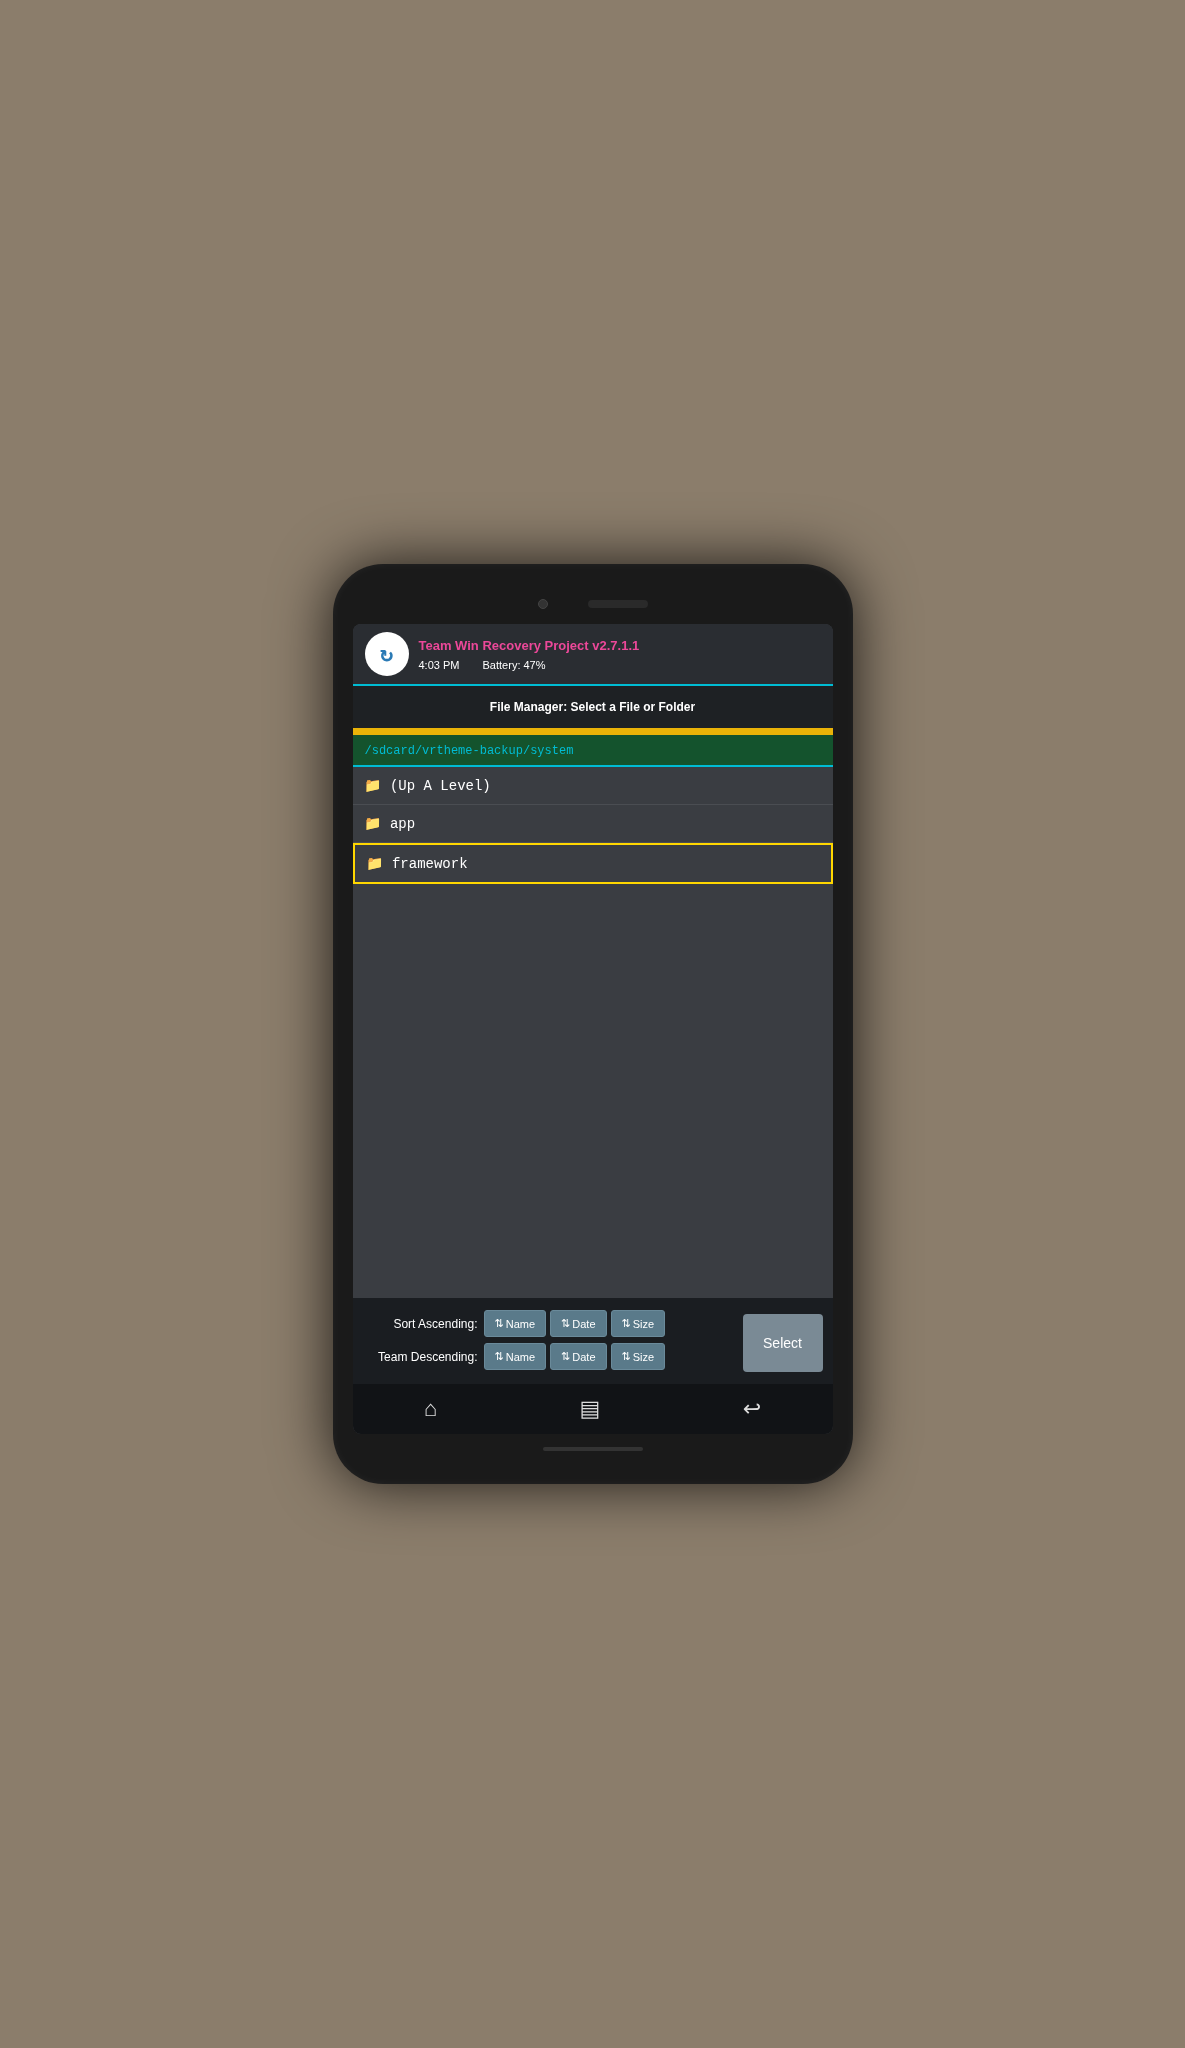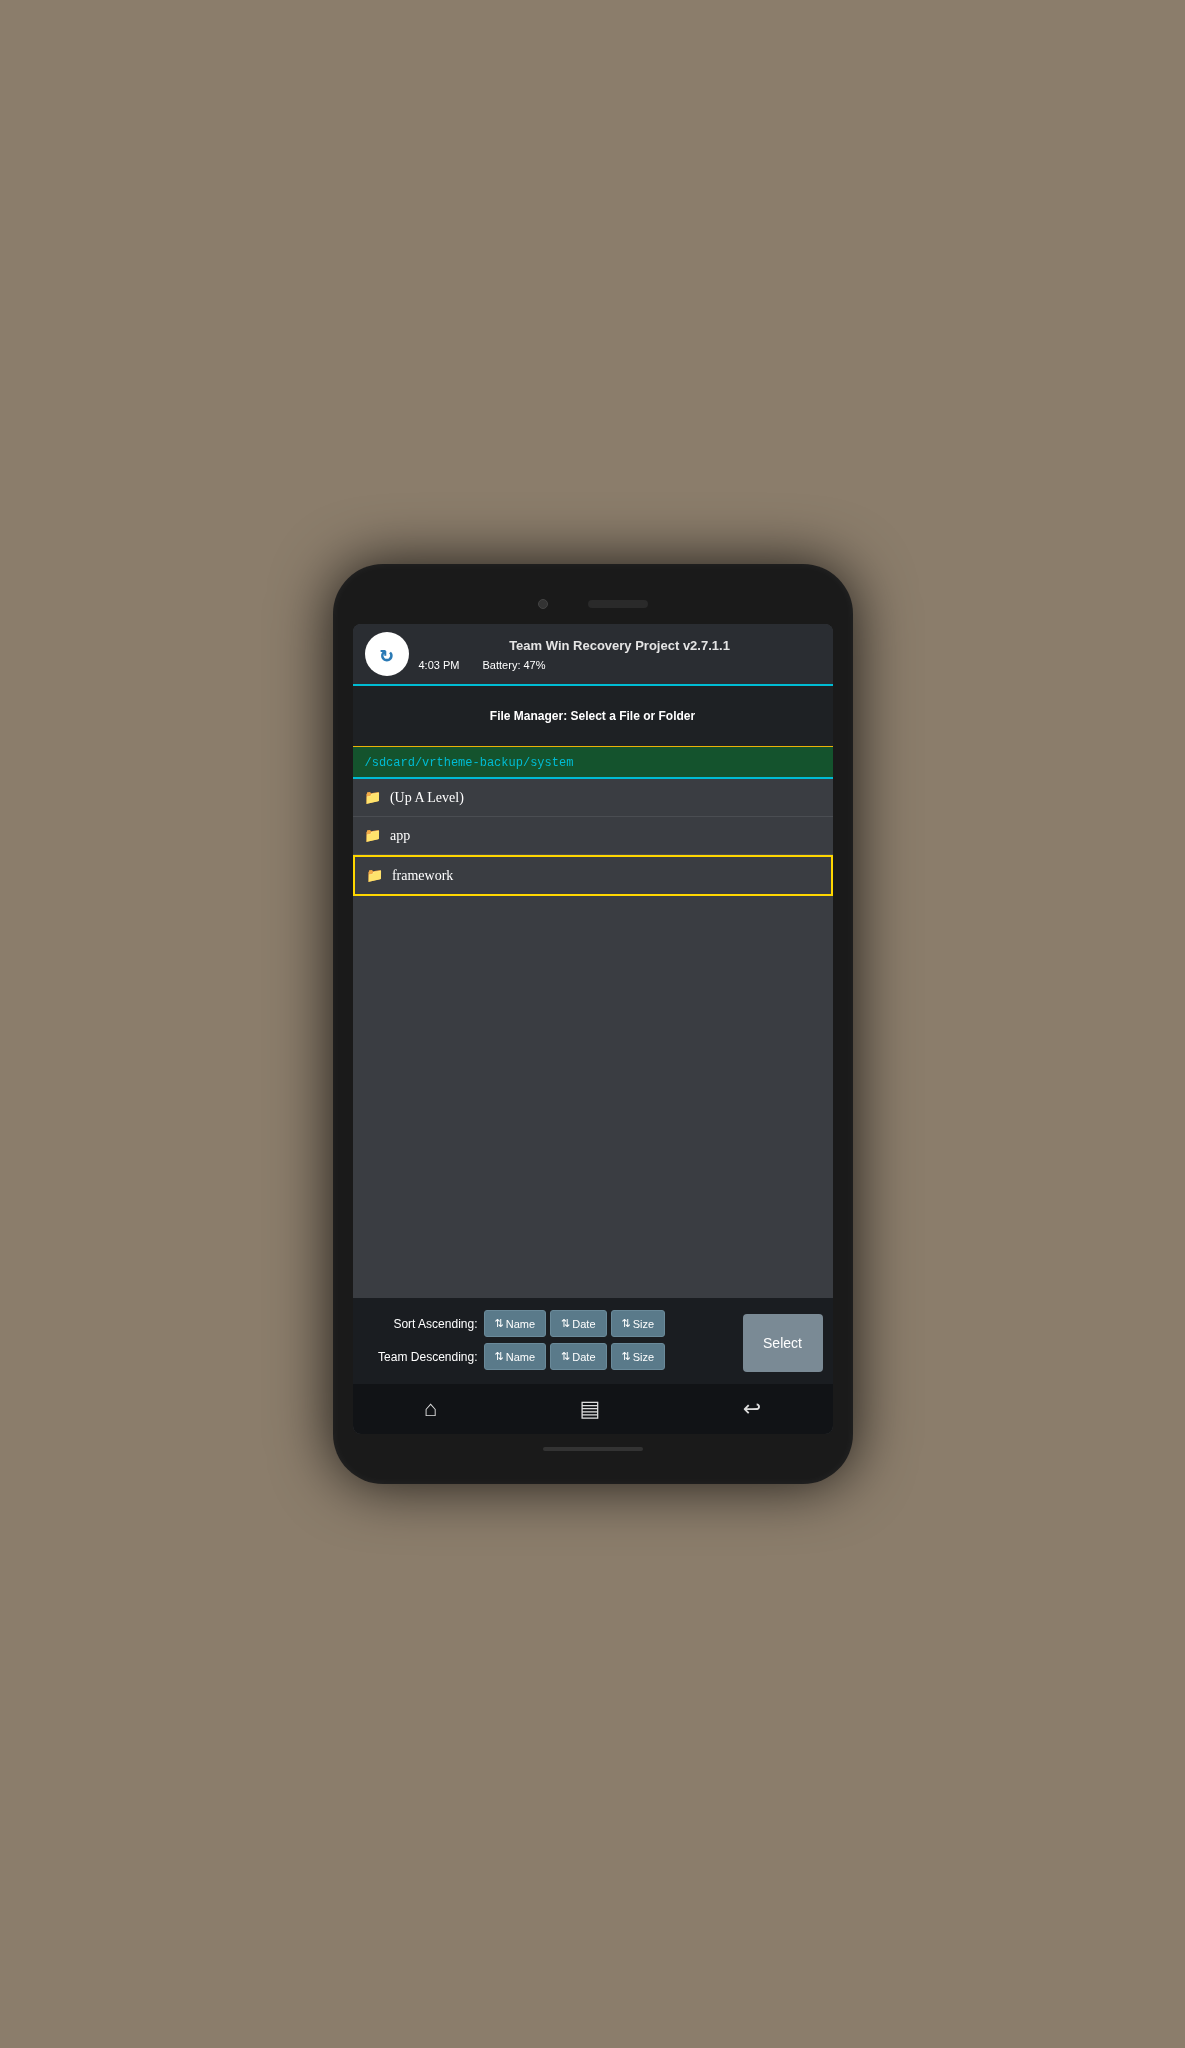--- a/index.html
+++ b/index.html
@@ -81,39 +81,38 @@
       justify-content: center;
       font-size: 20px;
       flex-shrink: 0;
     }
 
     .twrp-info {
       flex: 1;
     }
 
     .twrp-title {
-      color: #e5e5e5;
+      color: #ec4899;
       font-size: 13px;
       font-weight: bold;
       font-family: Arial, sans-serif;
-      text-align: center;
     }
 
     .twrp-status {
       color: #ffffff;
       font-size: 11px;
       font-family: Liberation Sans, sans-serif;
       margin-top: 6px;
     }
 
     .page-title-bar {
       background: #1e2124;
-      padding: 21px 0;
+      padding: 12px 0;
       text-align: center;
-      border-bottom: 1px solid #eab308;
+      border-bottom: 7px solid #eab308;
     }
 
     .page-title-text {
       color: #ffffff;
       font-size: 12px;
       font-weight: bold;
       font-family: Arial, sans-serif;
     }
 
     
@@ -151,21 +150,21 @@
     }
 
     .folder-icon {
       font-size: 14px;
       color: #aaa;
     }
 
     .file-name {
       color: #ffffff;
       font-size: 14px;
-      font-family: Liberation Serif, serif;
+      font-family: Liberation Mono, monospace;
     }
 
     
     .bottom-controls {
       background: #1a1d21;
       padding: 12px 10px 8px 10px;
     }
 
     .sort-row {
       display: flex;

